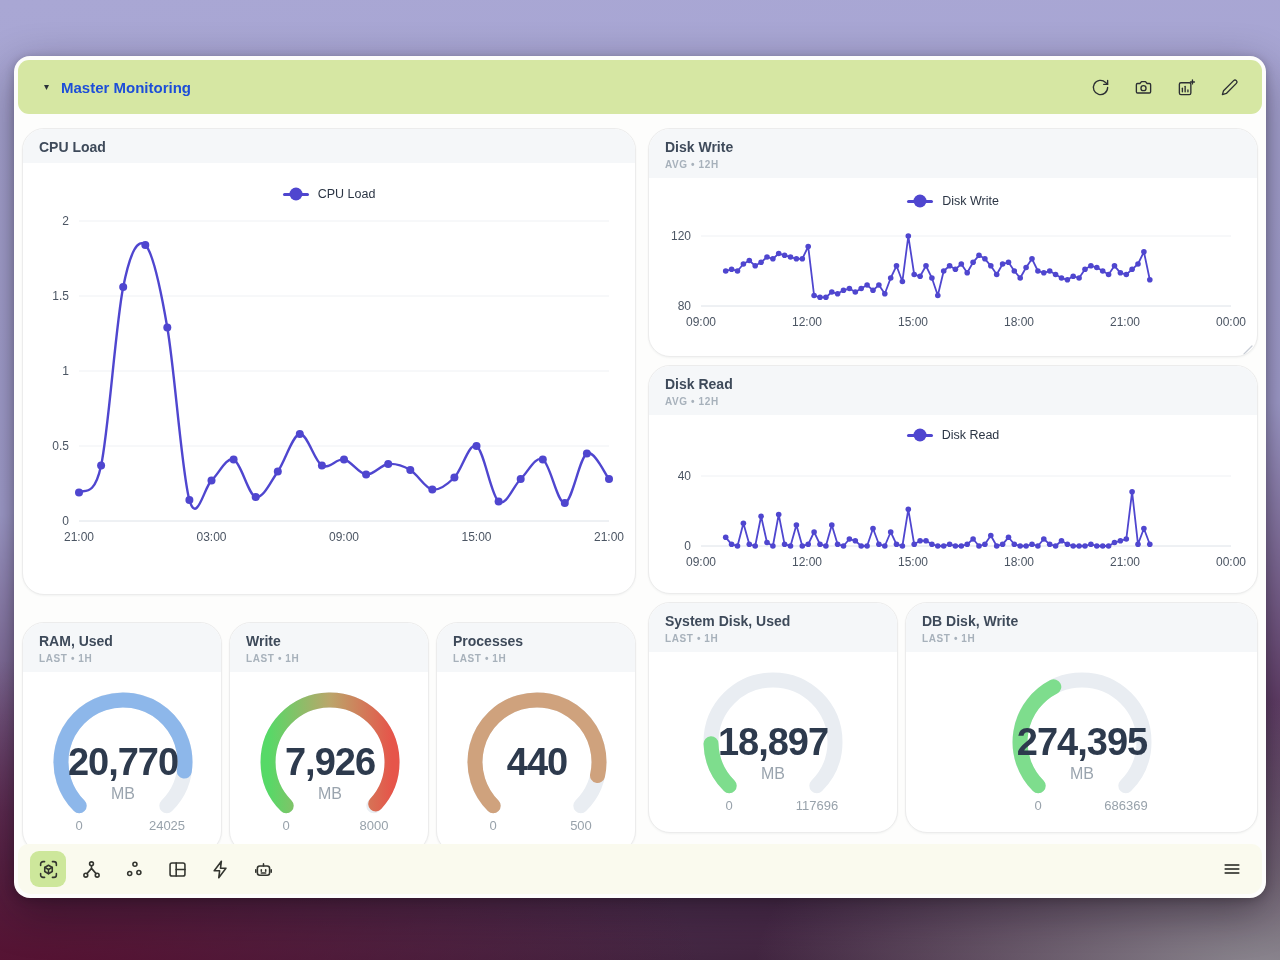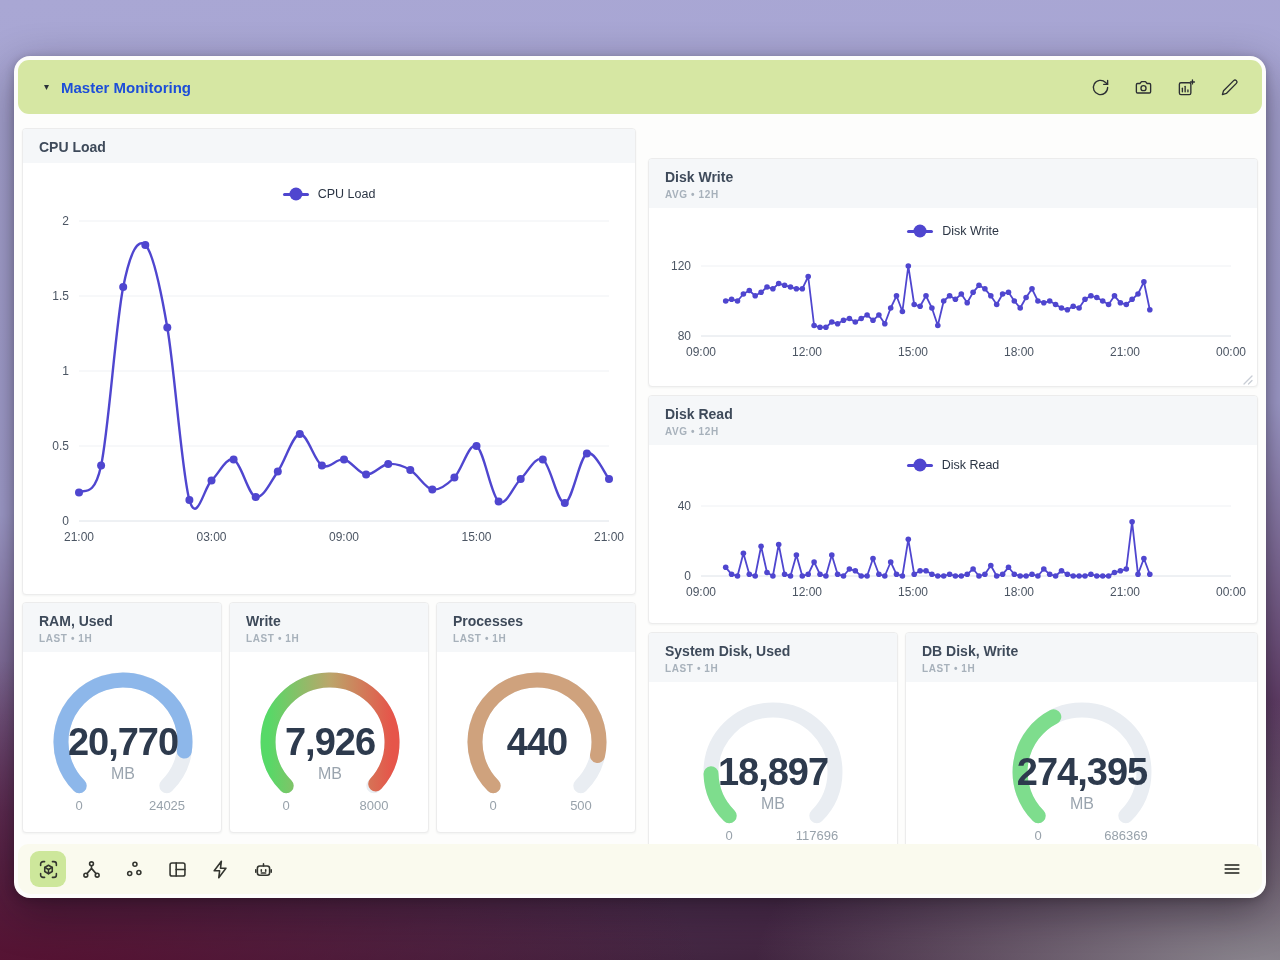--- a/index.html
+++ b/index.html
@@ -31,23 +31,23 @@
     width:30px;height:30px;display:grid;place-items:center;
     background:transparent;border:none;padding:0;cursor:pointer;border-radius:7px;
   }
   .ic{width:19px;height:19px;fill:none;stroke:#2c2f33;stroke-width:1.7;stroke-linecap:round;stroke-linejoin:round;}
   
   .content{
     position:absolute;left:8px;right:8px;top:72px;
     display:flex;gap:12px;
   }
   .col-left{width:614px;display:flex;flex-direction:column;gap:7px;}
-  .col-right{width:610px;display:flex;flex-direction:column;gap:8px;margin-top:30px;}
+  .col-right{width:610px;display:flex;flex-direction:column;gap:8px;}
   .card{
-    background:#fff;border:1px solid #ececec;border-radius:4px;
+    background:#fff;border:1px solid #ececec;border-radius:22px;
     box-shadow:0 1px 2px rgba(40,50,60,.05);
     box-sizing:border-box;overflow:hidden;position:relative;
   }
   .card-head{background:#f5f7f9;padding:10px 16px 8px;}
   .card-title{font-size:14px;font-weight:600;color:#3e4a5a;}
   .card-sub{font-size:10px;font-weight:600;color:#a7b1bb;letter-spacing:.6px;margin-top:4px;}
   .legend{display:flex;align-items:center;justify-content:center;gap:9px;cursor:pointer;}
   .legend-mark{width:26px;height:3px;border-radius:2px;background:currentColor;position:relative;}
   .legend-mark::after{
     content:"";position:absolute;left:50%;top:50%;width:13px;height:13px;border-radius:50%;
@@ -55,21 +55,21 @@
   }
   .legend-label{font-size:12.5px;color:#2b3544;}
   .chart-canvas svg{display:block;margin:0 auto;}
   .gauge-canvas svg{display:block;margin:6px auto 0;overflow:visible;}
   .cpu-card{height:467px;}
   .cpu-card .legend{margin-top:24px;}
   .cpu-card .chart-canvas{margin-top:8px;}
   .disk-card{height:229px;}
   .disk-card .legend{margin-top:16px;}
   .disk-read-card .legend{margin-top:13px;}
-  .gauge-row-left{display:flex;gap:7px;}
+  .gauge-row-left{display:flex;gap:7px;margin-top:20px;}
   .gauge-row-left .card{width:200px;height:231px;}
   .gauge-row-right{display:flex;gap:7px;}
   .gauge-row-right .card{height:231px;}
   .gauge-row-right .card.sys{width:250px;}
   .gauge-row-right .card.db{flex:1;}
   .resize-handle{position:absolute;right:4px;bottom:4px;width:11px;height:11px;cursor:nwse-resize;}
   
   .toolbar{
     position:absolute;left:4px;right:4px;bottom:4px;height:50px;
     background:#fafaee;border-radius:10px 10px 13px 13px;

